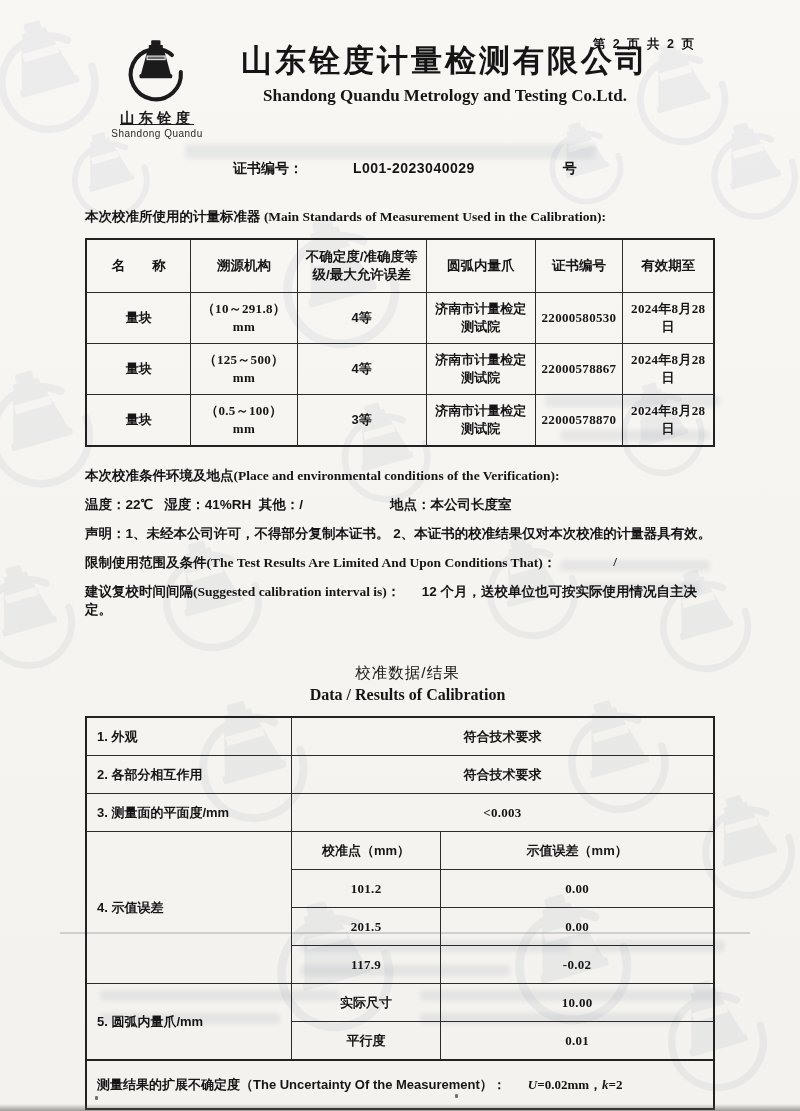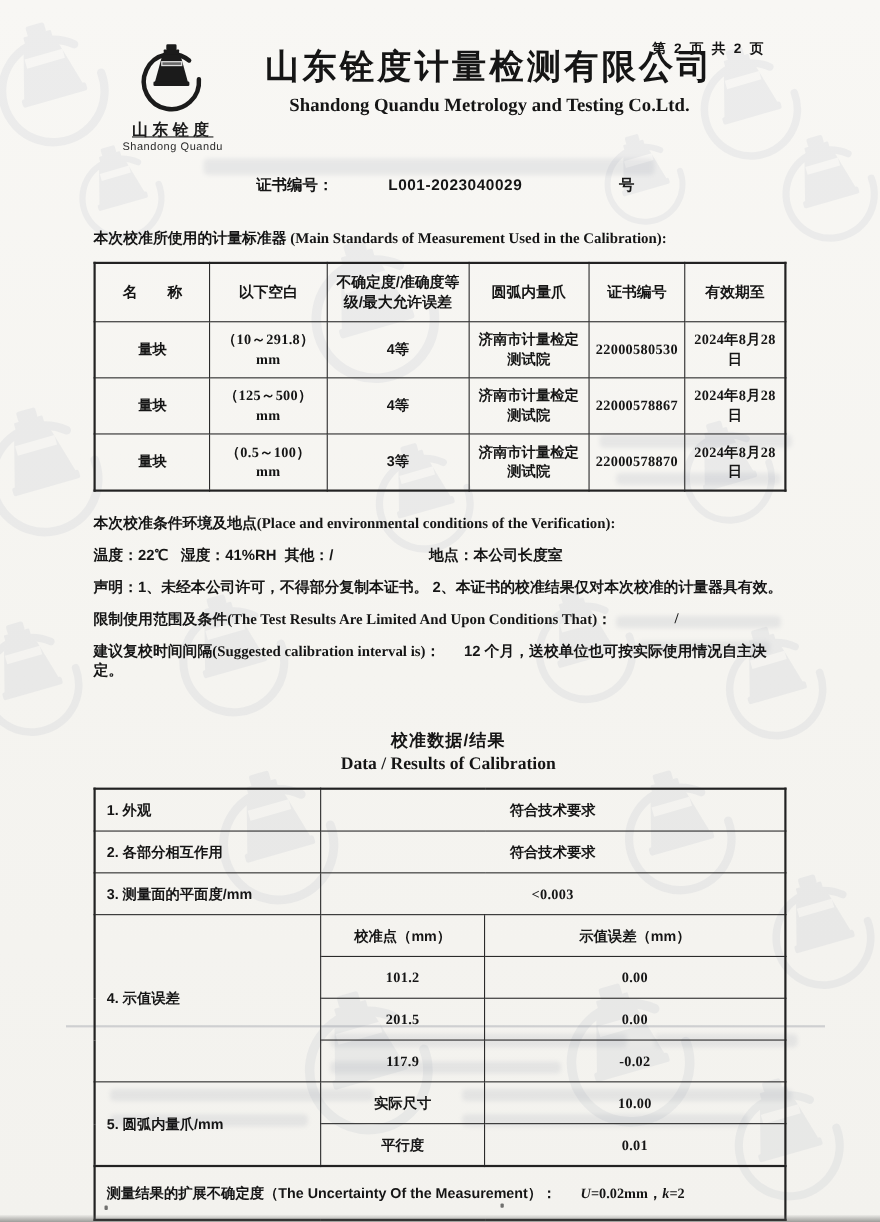--- a/index.html
+++ b/index.html
@@ -48,21 +48,21 @@
   .cond{margin:20px 85px 0 85px;font-size:13.5px;font-weight:800;}
   .cond .line{margin-bottom:11px;font-family:"Liberation Serif",serif;}
   .cond .cjk{font-family:"Liberation Sans",sans-serif;}
   .cond-env{display:flex;}
   .cond-env .grp1{width:305px;}
   .limit-line{display:flex;}
   .limit-slash{margin-left:auto;margin-right:98px;font-weight:700;}
   .interval-value{margin-left:18px;}
   
   .results-title{text-align:center;margin:26px 70px 0 85px;}
-  .rt-cn{font-size:15.5px;font-weight:700;letter-spacing:1px;margin-top:44px;}
+  .rt-cn{font-size:15.5px;font-weight:400;letter-spacing:1px;margin-top:44px;}
   .rt-en{font-family:"Liberation Serif",serif;font-size:16px;font-weight:700;margin-top:2px;}
   .results-table{margin-top:12px;border:2px solid #222;}
   .results-table td{height:29px;}
   .results-table td.lbl{text-align:left;padding-left:10px;}
   .unc-row td{text-align:left;padding:9px 10px;border:2px solid #222;}
   .unc-label{font-weight:800;}
   .unc-value{font-family:"Liberation Serif",serif;font-weight:600;margin-left:22px;}
   .unc-value i{font-style:italic;}
   .blank-note{text-align:center;margin-top:16px;font-size:13px;font-weight:600;letter-spacing:1px;}
 </style>
@@ -234,21 +234,21 @@
         <col style="width:16.7%">
           <col style="width:16.9%">
           <col style="width:20.6%">
         <col style="width:17.3%">
           <col style="width:14%">
           <col style="width:14.5%">
       </colgroup>
       <tbody>
           <tr>
         <th>名　　称</th>
-        <th>以下空白</th>
+        <th>溯源机构</th>
         <th>不确定度/准确度等级/最大允许误差</th>
         <th>圆弧内量爪</th>
         <th>证书编号</th>
         <th>有效期至</th>
       </tr>
       <tr>
         <td>量块</td>
         <td class="num">（10～291.8）mm</td>
         <td>4等</td>
         <td>济南市计量检定测试院</td>

